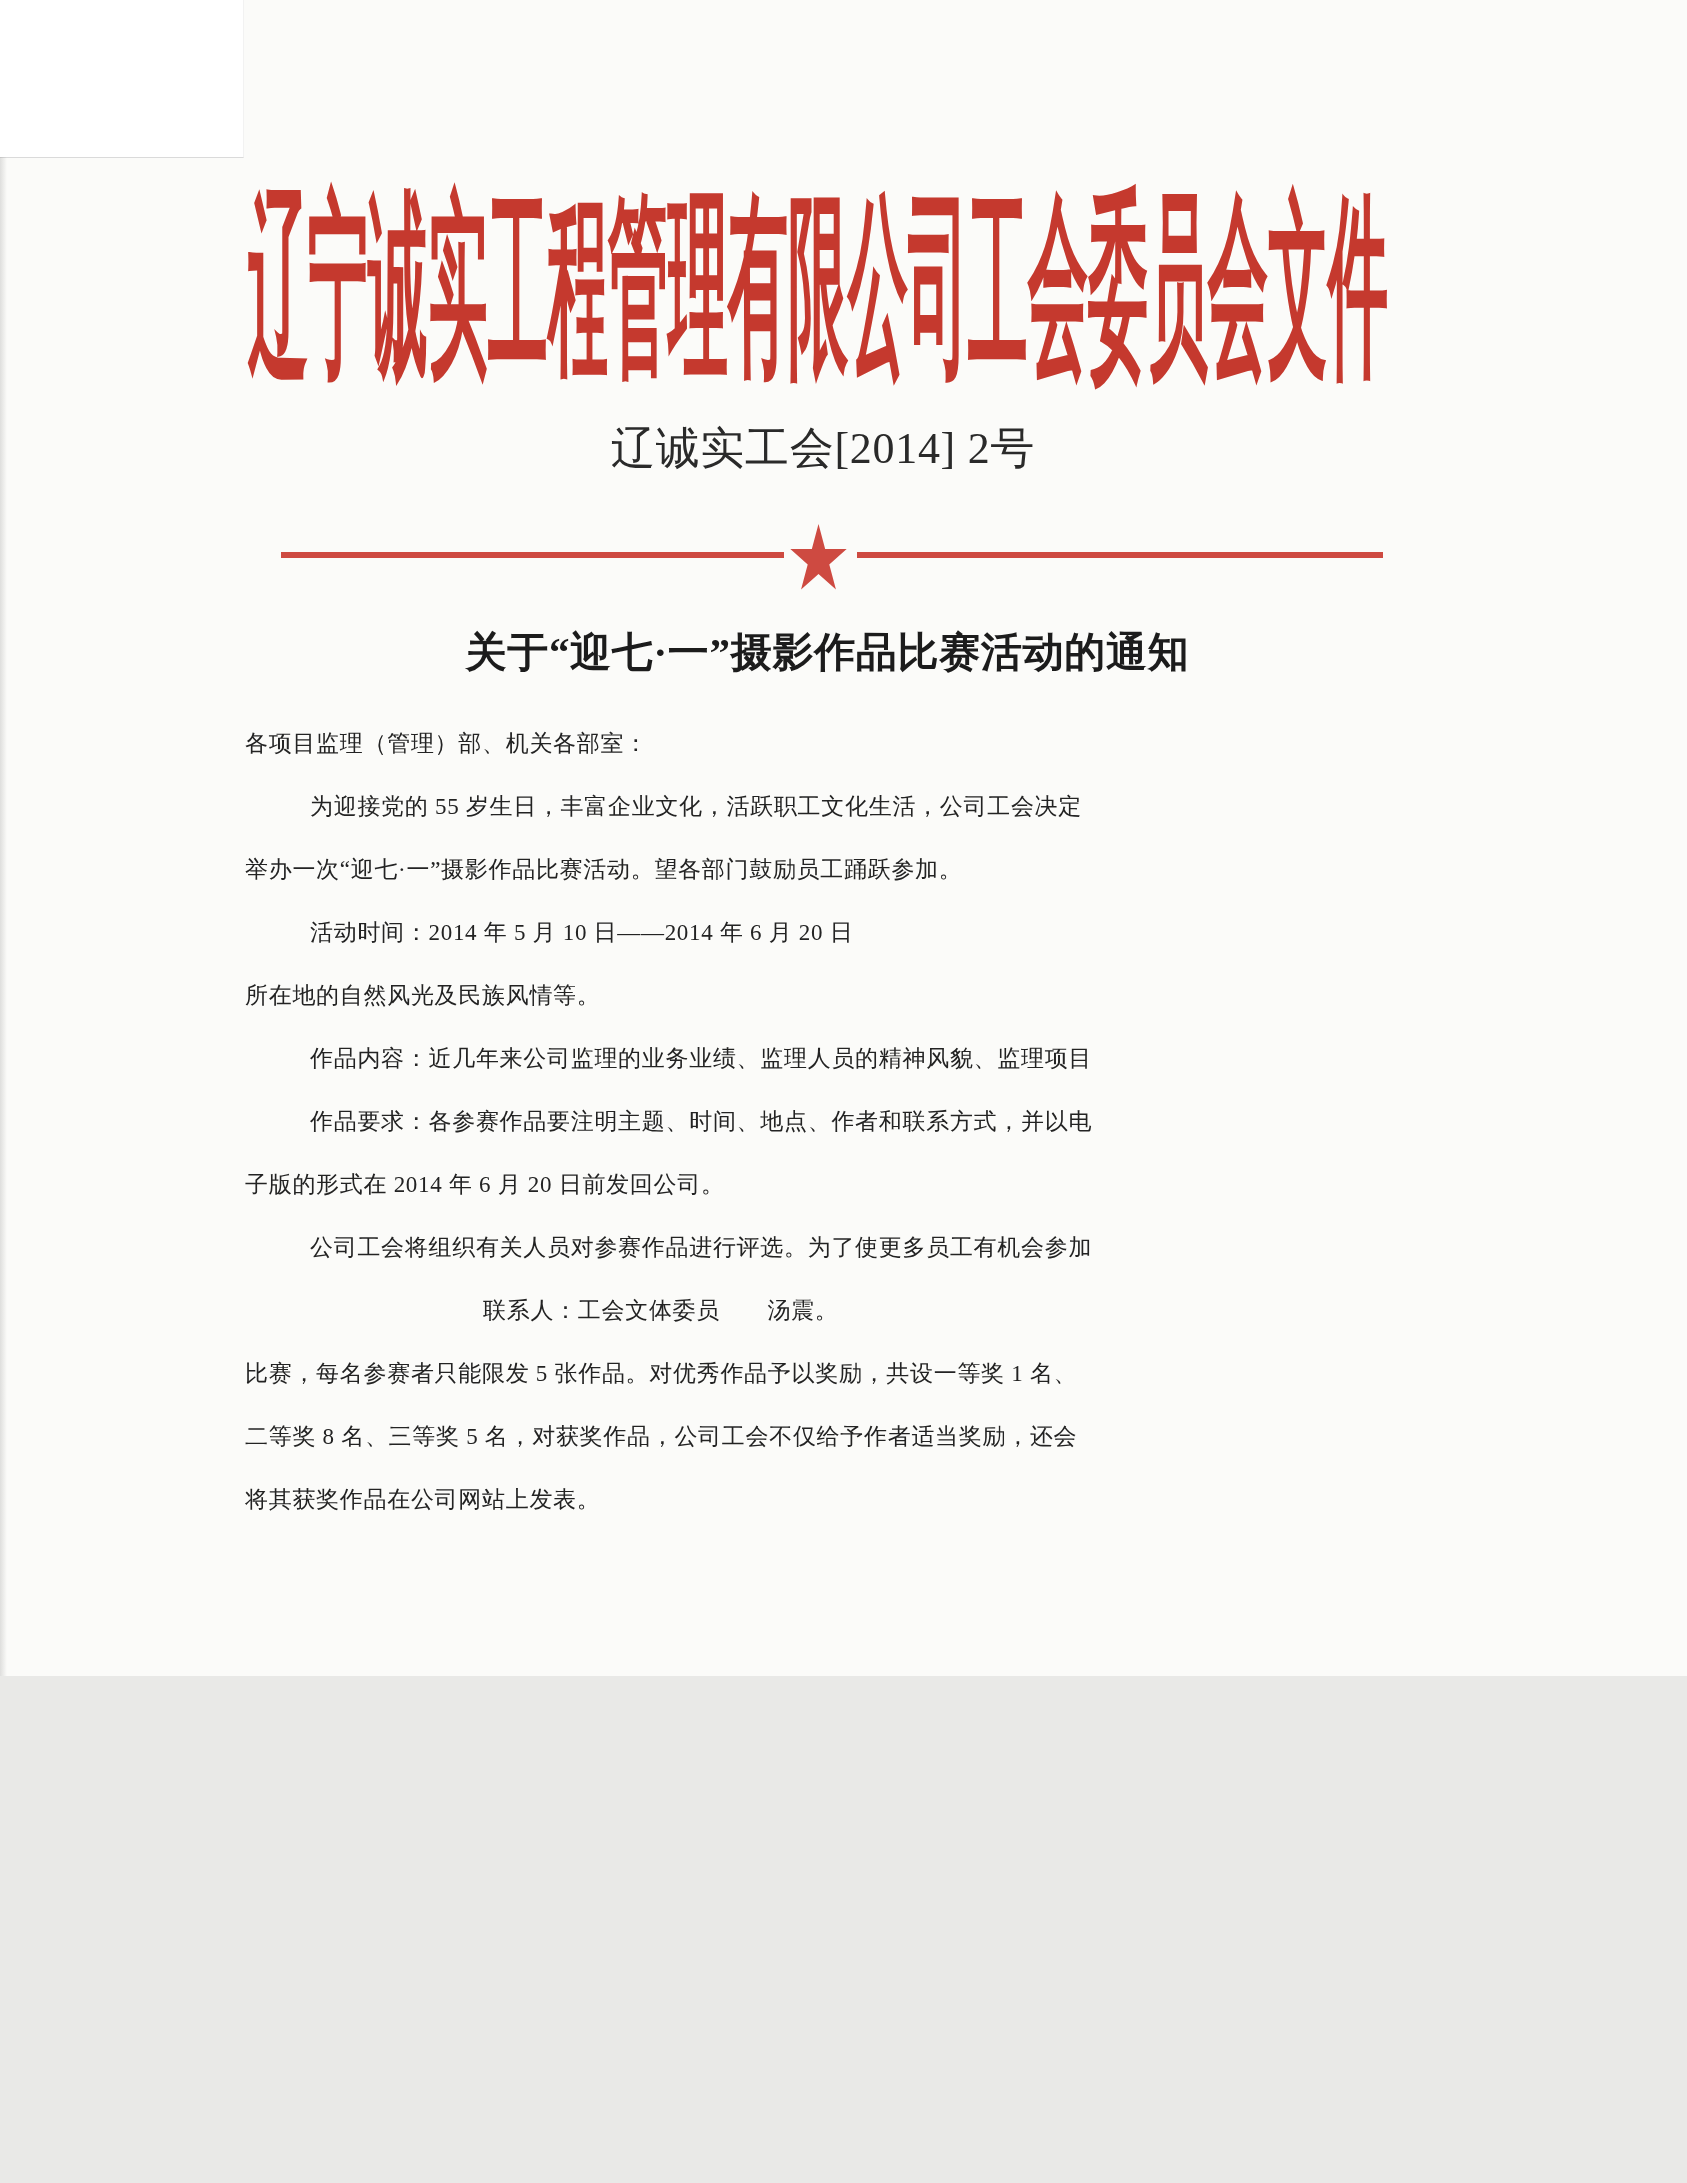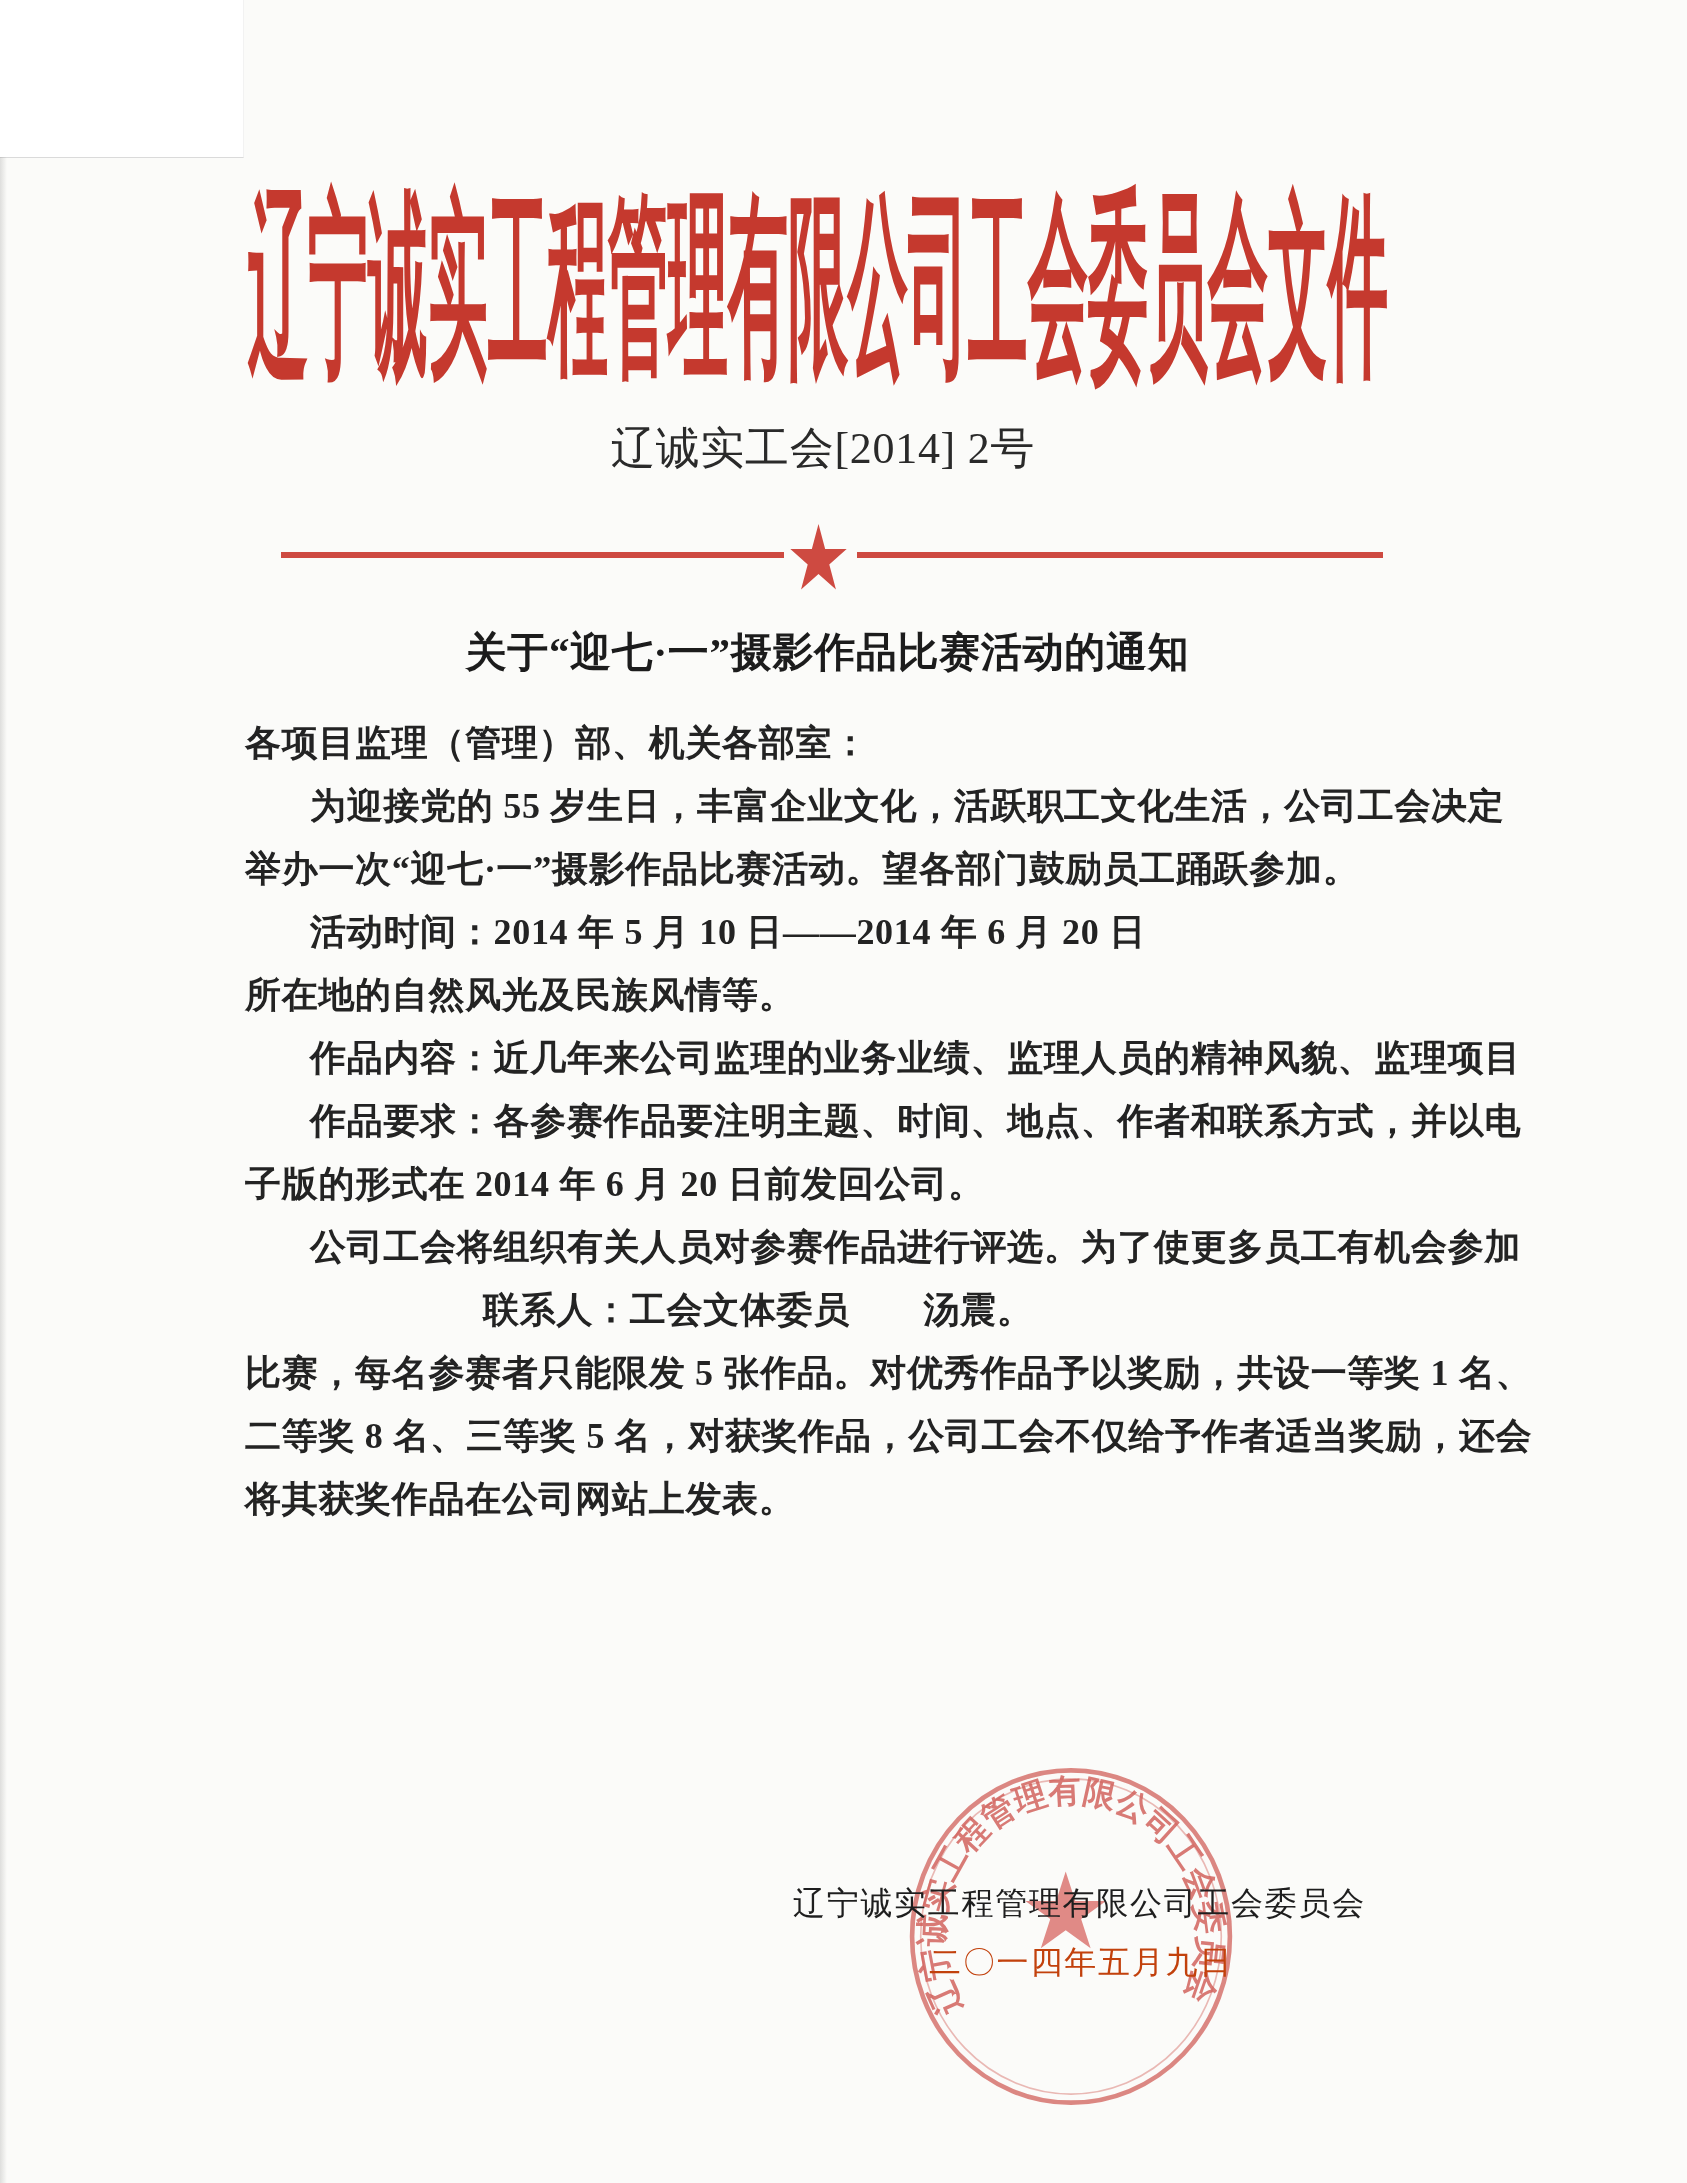--- a/index.html
+++ b/index.html
@@ -6,21 +6,21 @@
     --header-red:#c5392e;
     --rule-red:#ce4a41;
     --seal-red:#d05a54;
     --ink:#222222;
     --paper:#fbfbf9;
   }
   html,body{margin:0;padding:0;}
   body{background:#e9e9e7;}
   .page{
     position:relative;
-    width:1687px;height:2183px;
+    width:1687px;height:1676px;
     background:var(--paper);
     overflow:hidden;
     font-family:"Liberation Serif","DejaVu Serif",serif;
     color:var(--ink);
   }
   
   .scan-corner{
     position:absolute;left:0;top:0;width:243px;height:157px;
     background:#ffffff;
     border-bottom:1.3px solid rgba(150,150,150,0.35);
@@ -58,23 +58,22 @@
   .title{
     position:absolute;left:0;top:632px;width:100%;
     text-align:center;
     font-size:41px;line-height:1;font-weight:700;letter-spacing:0.7px;
     color:#1c1c1c;
     transform:translateX(-16px);
     white-space:nowrap;
   }
   .body-block{
     position:absolute;left:245px;top:712px;width:1184px;
-    font-size:36px;line-height:63px;letter-spacing:0.7px;
+    font-size:23px;line-height:63px;letter-spacing:0.7px;
     color:#232323;
-    font-weight:bold;
   }
   .body-block .line{white-space:pre;}
   .body-block .indent{text-indent:65px;}
   .body-block .contact{padding-left:238px;}
   .sig-org{
     position:absolute;left:793px;top:1887px;
     font-size:32px;line-height:1;letter-spacing:1.7px;
     color:#1e1e1e;z-index:3;white-space:nowrap;
   }
   .sig-date{

